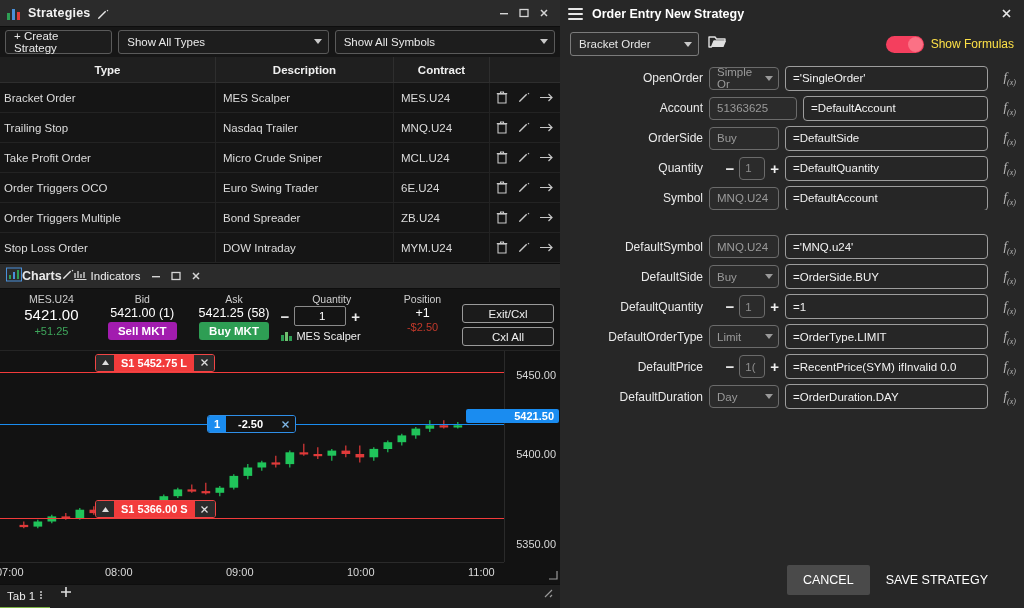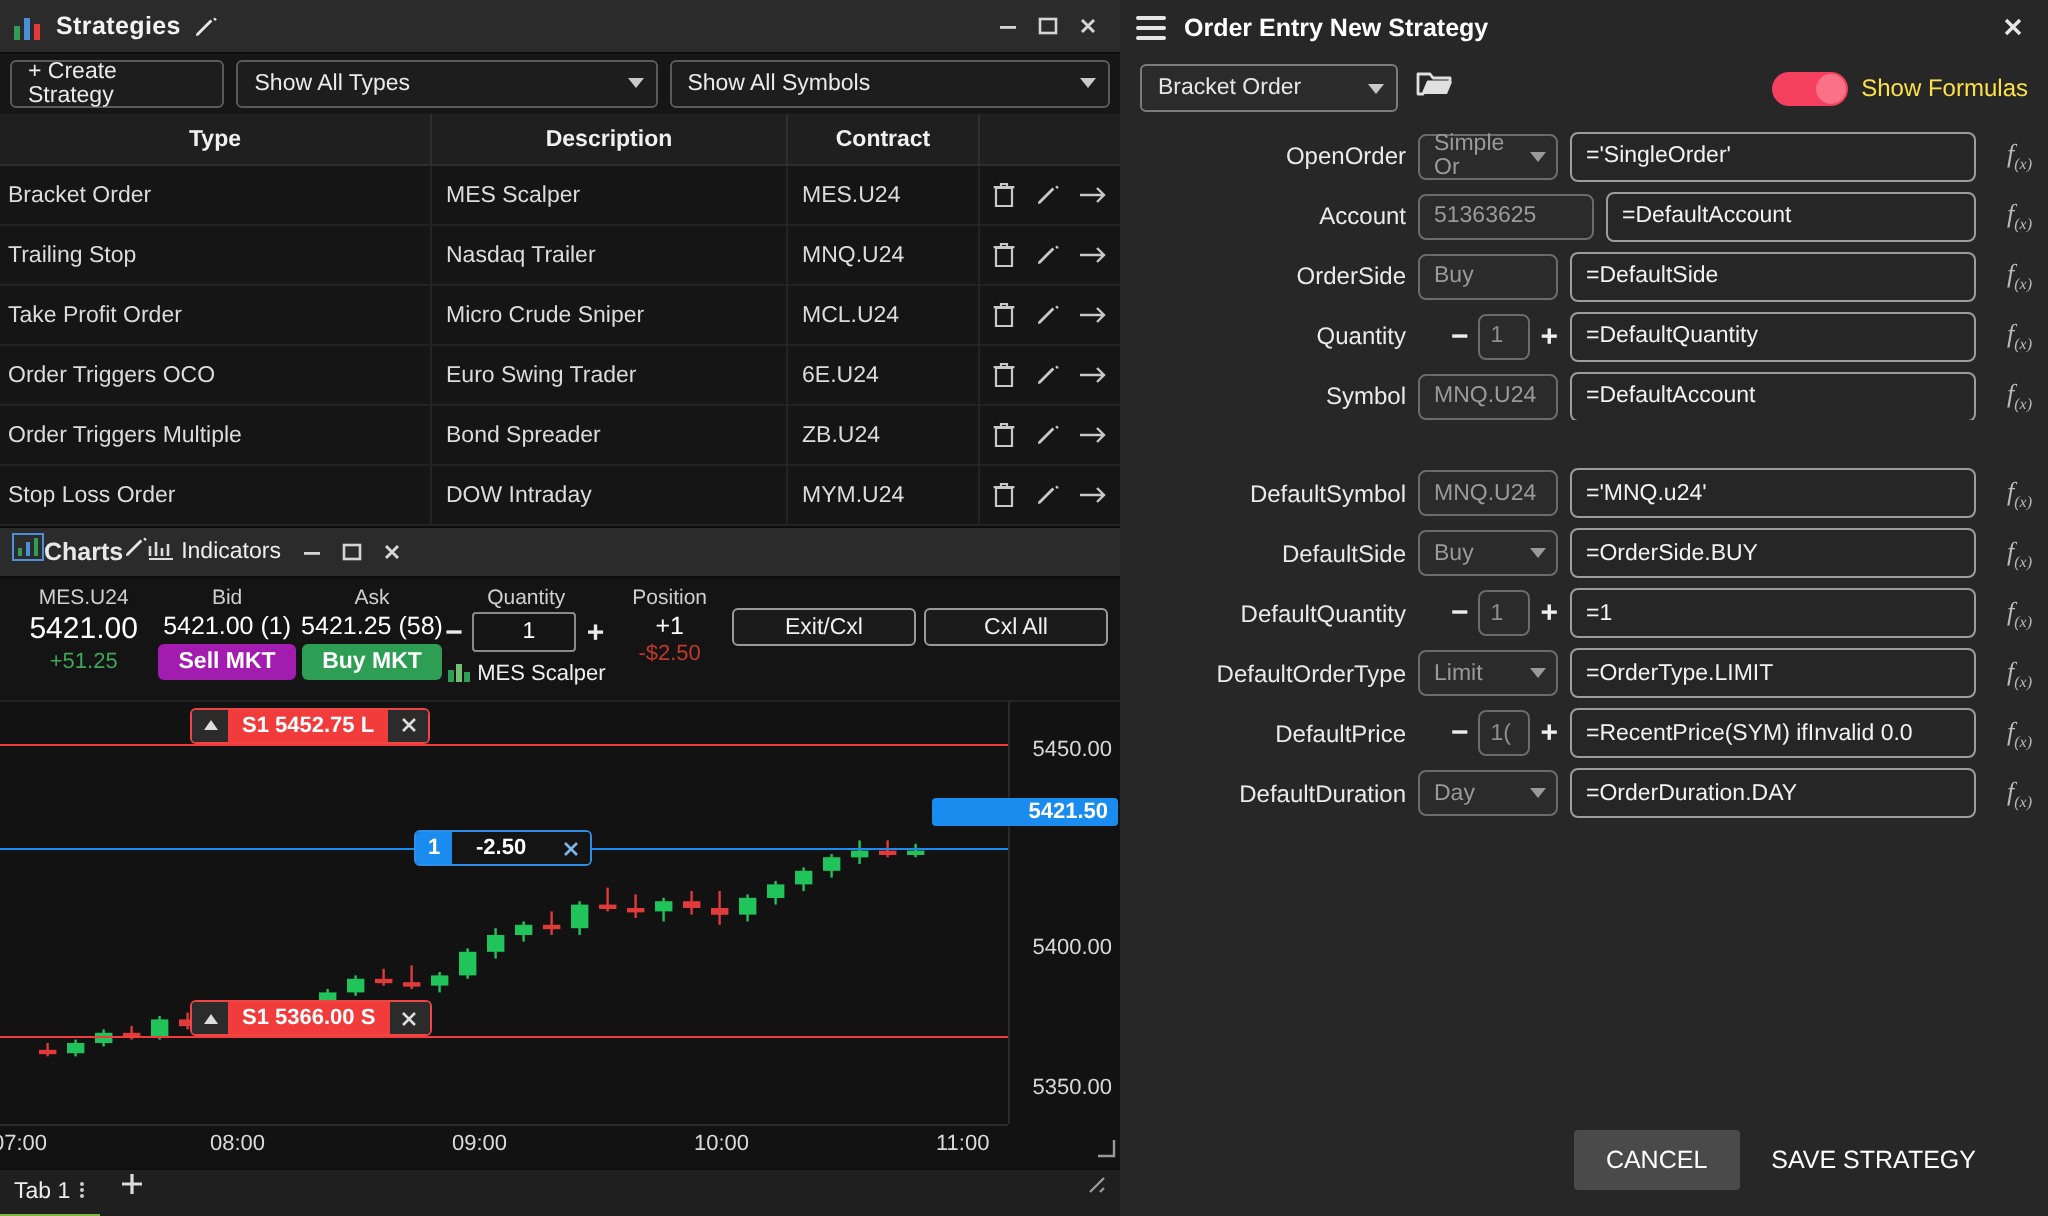--- a/index.html
+++ b/index.html
@@ -422,21 +422,21 @@
                 <rect x="9" y="7" width="3" height="5" fill="#2e9e54"></rect>
               </svg></span>
           <span>MES Scalper</span>
         </div>
       </div>
       <div class="qcol" style="width:80px">
         <div class="qlabel">Position</div>
         <div class="qsub" style="font-size:12.5px;color:#fff">+1</div>
         <div class="qsub" id="pnl-val" style="color: rgb(192, 57, 43);">-$2.50</div>
       </div>
-      <div style="display:flex;gap:4px;padding-top:11px">
+      <div style="display:flex;flex-direction:column;gap:4px;padding-top:11px">
         <div class="sqbtn">Exit/Cxl</div>
         <div class="sqbtn">Cxl All</div>
       </div>
     </div>
 
     <div class="chart-area" id="chart-area">
       <svg id="candle-svg" width="504" height="211" style="position:absolute;left:0;top:0">
           <line x1="23.8" y1="170.5" x2="23.8" y2="177.2" stroke="#e03a3a" stroke-width="1.2"></line>
           <rect x="19.5" y="173.9" width="8.7" height="2.2" fill="#e03a3a"></rect>
           <line x1="37.8" y1="168.8" x2="37.8" y2="177.2" stroke="#20c45a" stroke-width="1.2"></line>
@@ -539,23 +539,23 @@
           </span>
         <span class="lbl">S1 5366.00 S</span>
         <span class="x">
             <svg width="9" height="9" viewBox="0 0 9 9">
               <path d="M1.5 1.5l6 6M7.5 1.5l-6 6" stroke="#ddd" stroke-width="1.3"></path>
             </svg>
           </span>
       </div>
 
       <div class="price-axis" id="price-axis">
-        <div class="lastprice" id="lastprice" style="top: 48px; padding-left: 48px;">5421.50</div>
+        <div class="lastprice" id="lastprice" style="top: 58px; padding-left: 48px;">5421.50</div>
       <div class="paxlbl" style="top: 18.32px;">5450.00</div>
-          <div class="paxlbl" style="top: 117px;">5400.00</div>
+          <div class="paxlbl" style="top: 97px;">5400.00</div>
           <div class="paxlbl" style="top: 187.12px;">5350.00</div>
         </div>
       <div class="time-axis" id="time-axis">
           <div class="taxlbl" style="left: -4px;">07:00</div>
           <div class="taxlbl" style="left: 105px;">08:00</div>
           <div class="taxlbl" style="left: 226px;">09:00</div>
           <div class="taxlbl" style="left: 347px;">10:00</div>
           <div class="taxlbl" style="left: 468px;">11:00</div>
         </div>
       <div class="resize-h">

